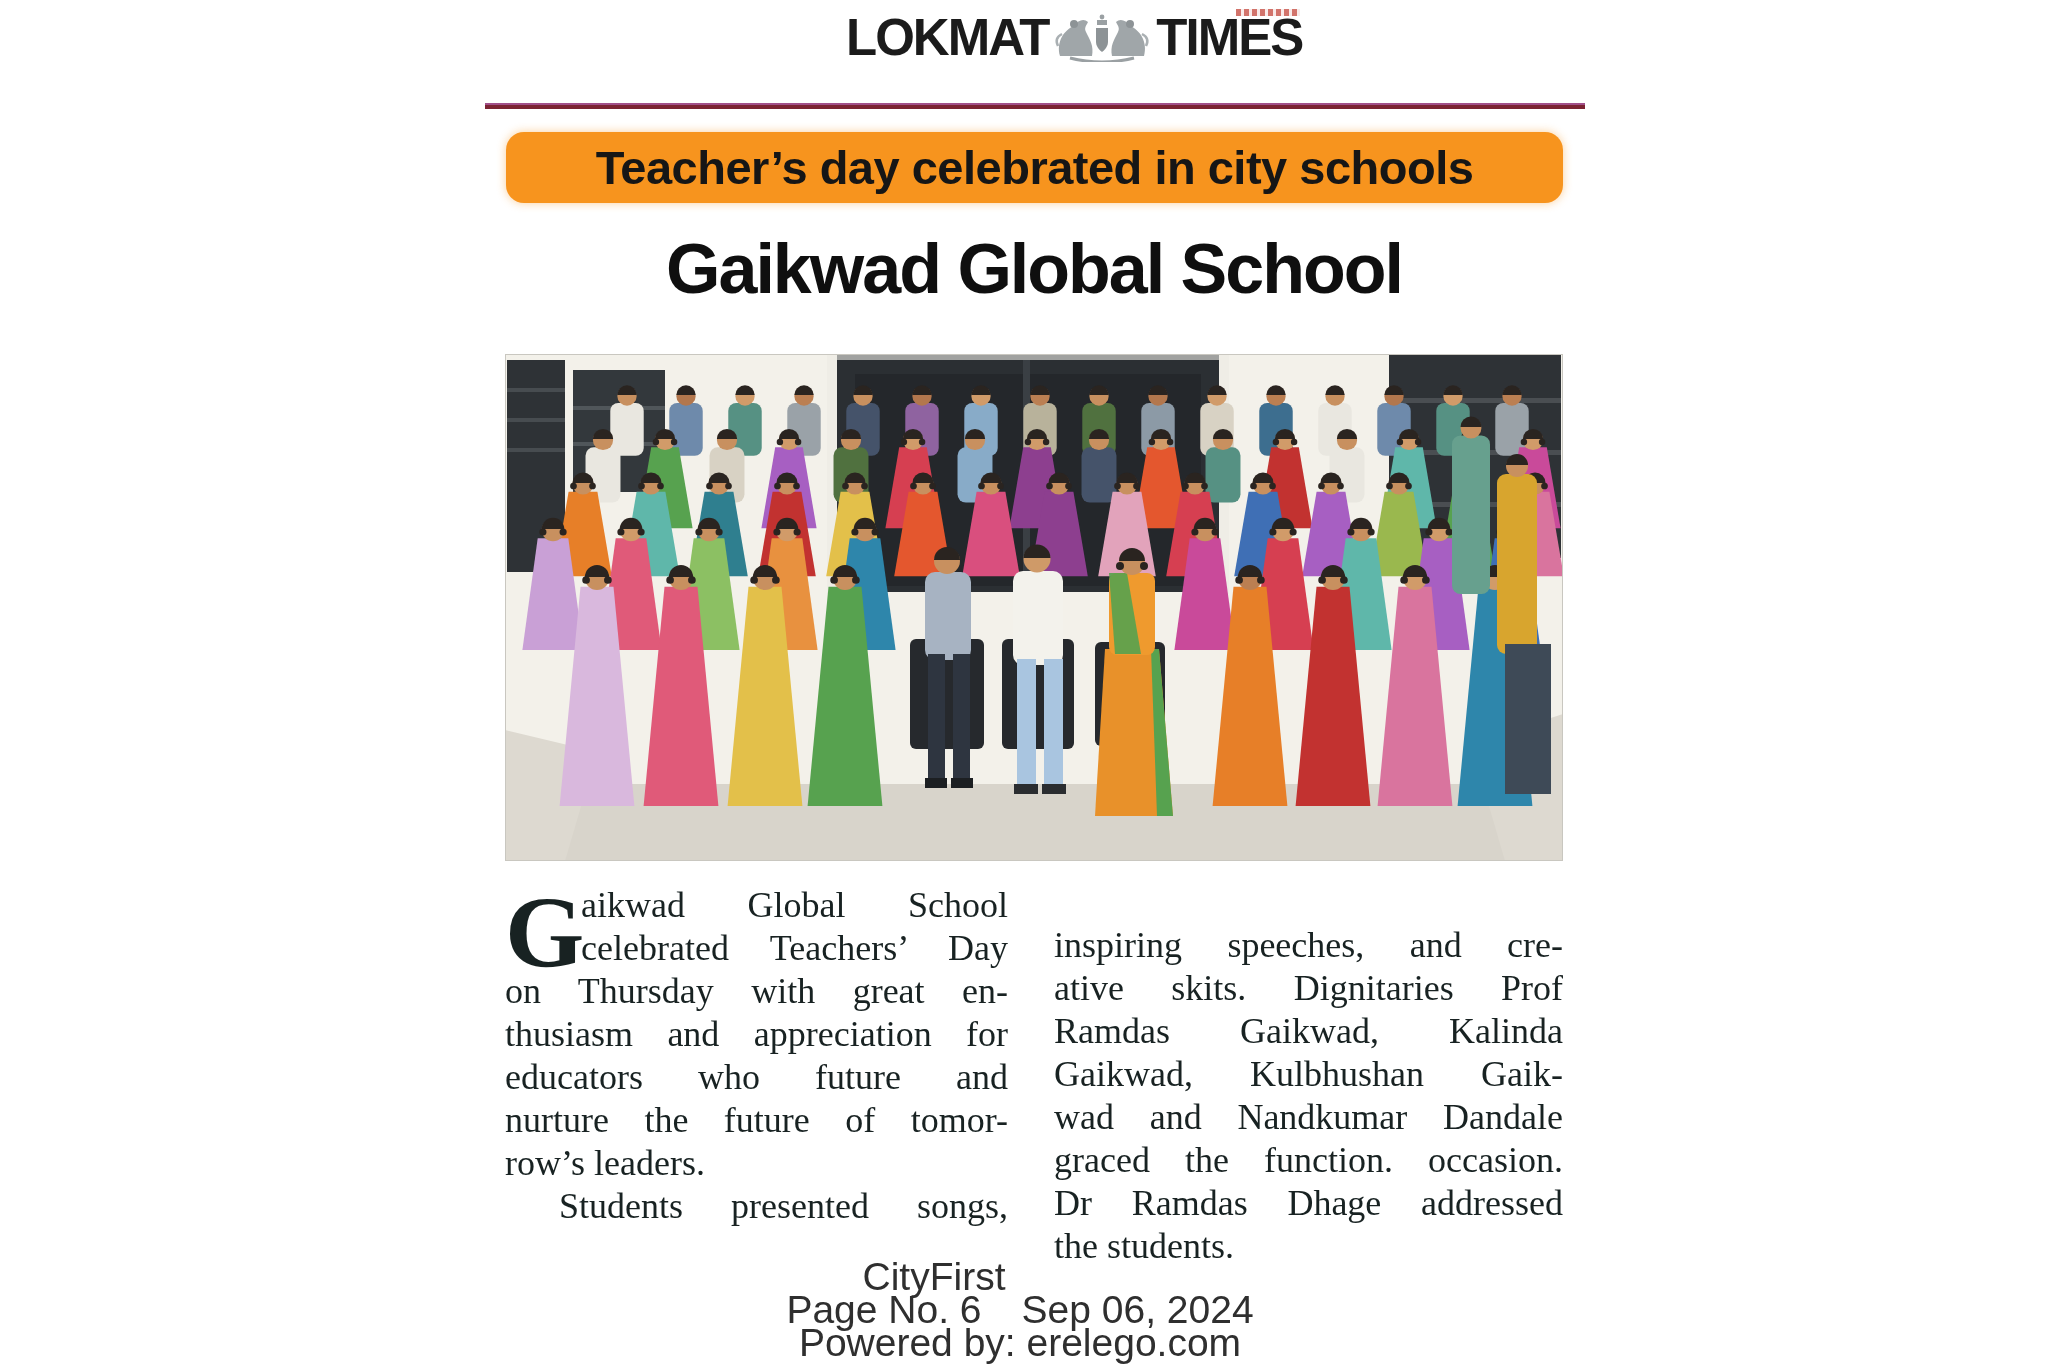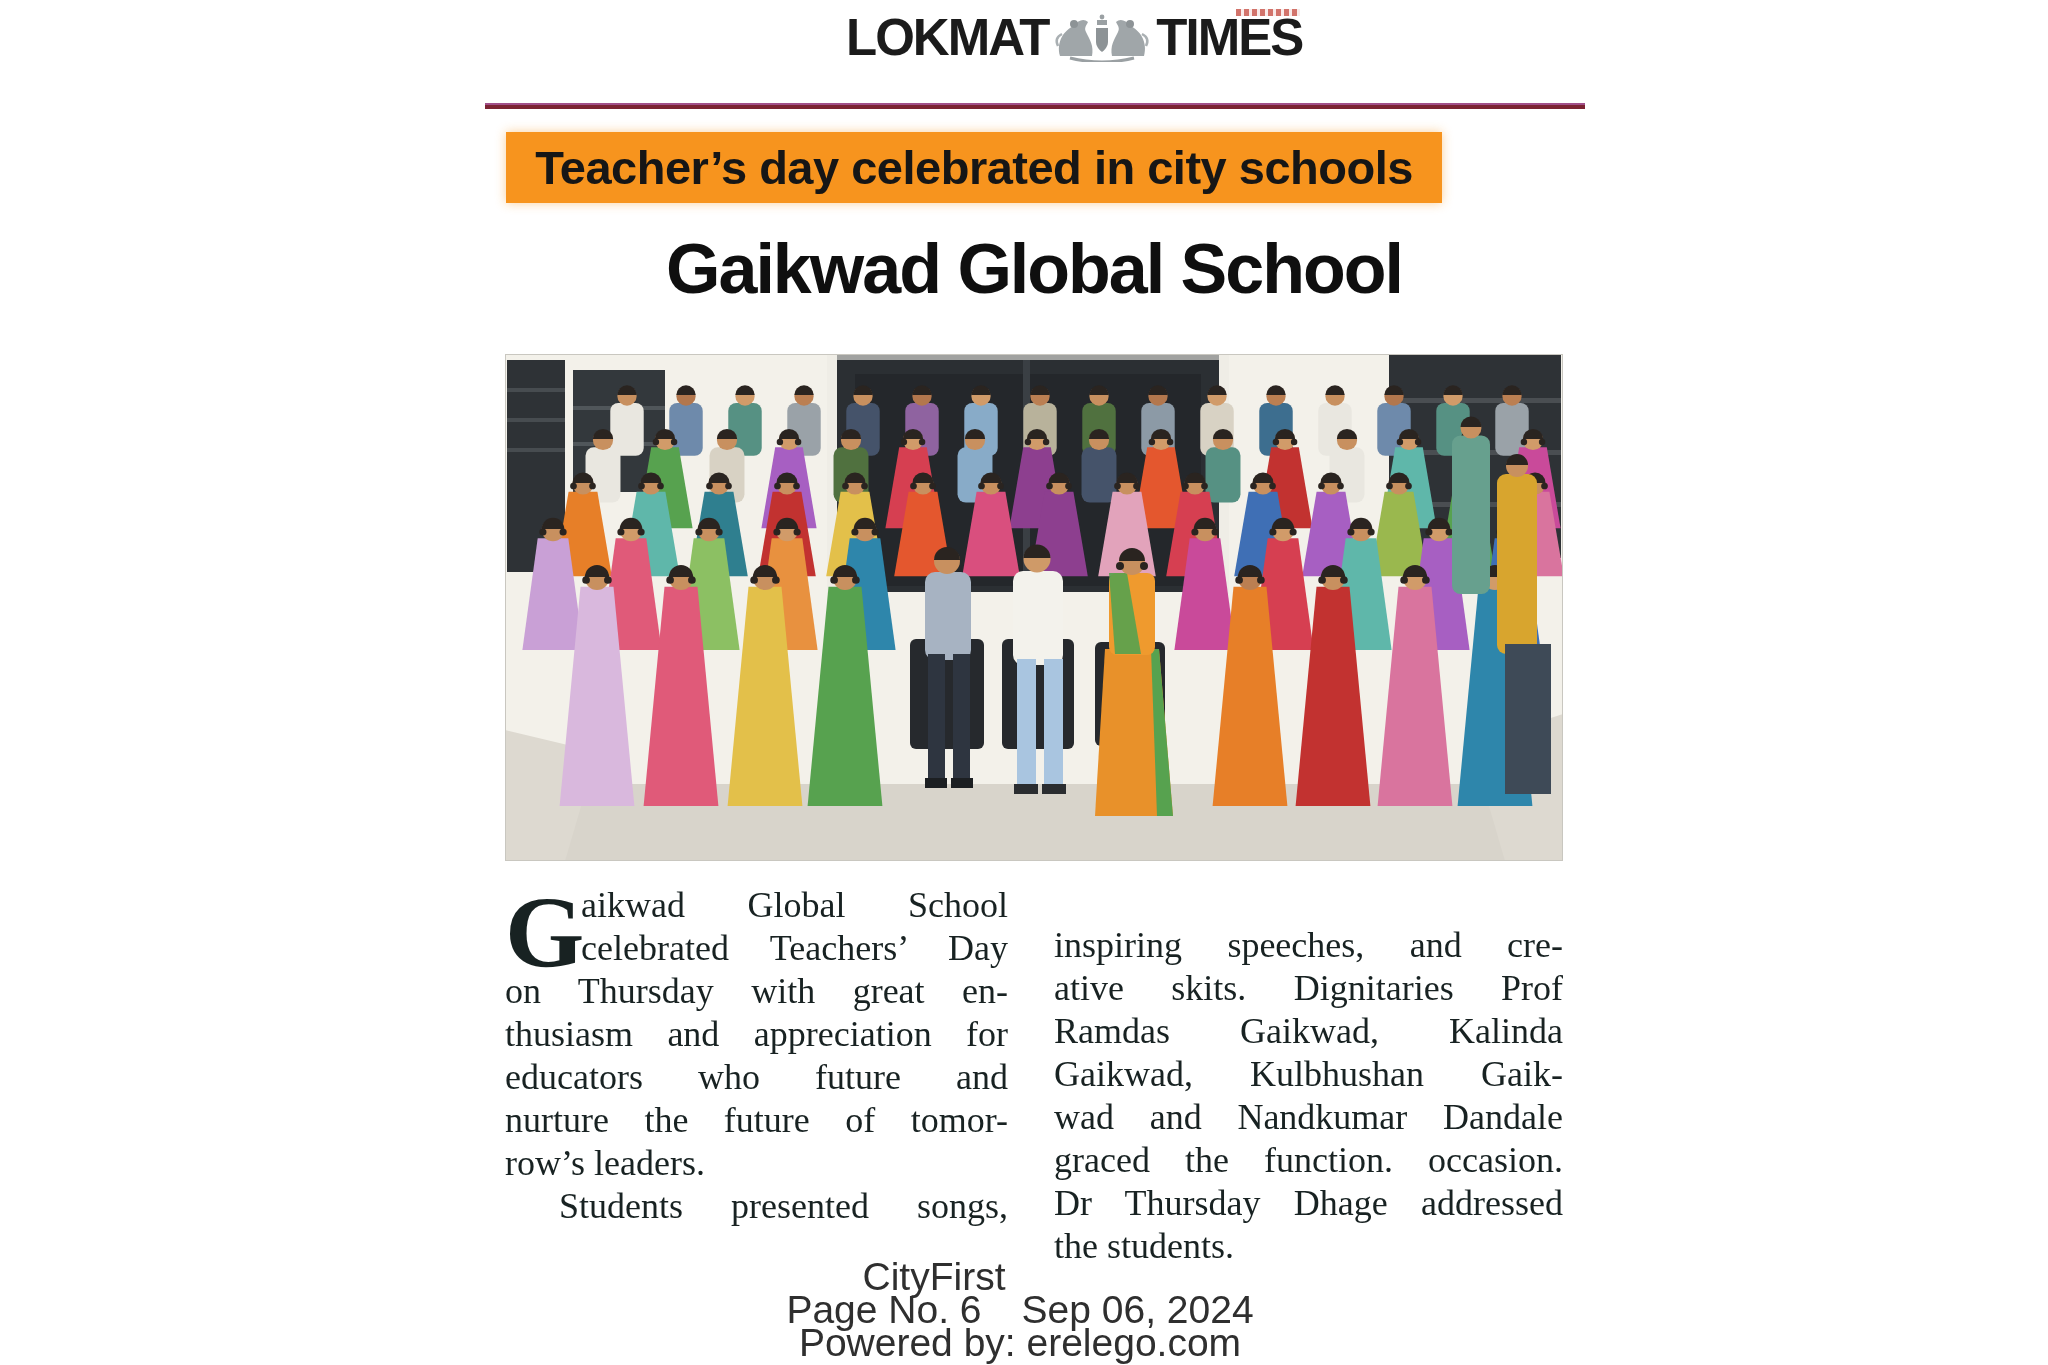--- a/index.html
+++ b/index.html
@@ -11,23 +11,23 @@
             color:#1b1b1b;font-family:Liberation Sans, sans-serif;font-weight:700;}
   .mast-word{font-size:51px;line-height:50px;letter-spacing:-2px;}
   .emblem{width:104px;height:50px;margin:0 2px 1px 2px;}
   .mast-right-wrap{position:relative;display:inline-block;}
   .tagline{position:absolute;top:-4px;right:2px;width:64px;height:7px;opacity:.75;
            background:repeating-linear-gradient(90deg,#c3453a 0 5px,rgba(195,69,58,.15) 5px 8px);}
 
   
   .rule{position:absolute;left:485px;top:103px;width:1100px;height:6px;
         background:linear-gradient(#a2508a 0 35%,#7b2433 35% 100%);}
-  .banner{position:absolute;left:506px;top:132px;width:936px;height:71px;
+  .banner{position:absolute;left:506px;top:132px;width:1057px;height:71px;
           background:#f7941e;box-shadow:0 0 10px rgba(247,148,30,.45);
-          display:flex;align-items:center;justify-content:center;}
+          display:flex;align-items:center;justify-content:center;border-radius:18px;}
   .banner span{font-weight:700;font-size:47px;letter-spacing:-.5px;color:#161616;}
   .headline{position:absolute;left:505px;top:232px;width:1058px;text-align:center;
             font-weight:700;font-size:70px;line-height:74px;letter-spacing:-2px;color:#0f0f0f;}
 
   
   .photo{position:absolute;left:505px;top:354px;width:1058px;height:507px;}
 
   
   .col{position:absolute;top:884px;font-family:"Liberation Serif",serif;
        font-size:36px;line-height:43px;color:#182222;}
@@ -436,21 +436,21 @@
   <div class="line ind2">Students presented songs,</div>
 </div>
 
 <div class="col" id="col2">
   <div class="line">inspiring speeches, and cre-</div>
   <div class="line">ative skits. Dignitaries Prof</div>
   <div class="line">Ramdas Gaikwad, Kalinda</div>
   <div class="line">Gaikwad, Kulbhushan Gaik-</div>
   <div class="line">wad and Nandkumar Dandale</div>
   <div class="line">graced the function. occasion.</div>
-  <div class="line">Dr Thursday Dhage addressed</div>
+  <div class="line">Dr Ramdas Dhage addressed</div>
   <div class="line noj">the students.</div>
 </div>
 
 <div class="footer">
   <div><span class="f-pub">CityFirst</span></div>
   <div>
     <span class="f-page">Page No. 6</span><span>Sep 06, 2024</span>
   </div>
   <div><span>Powered by: erelego.com</span></div>
 </div>

